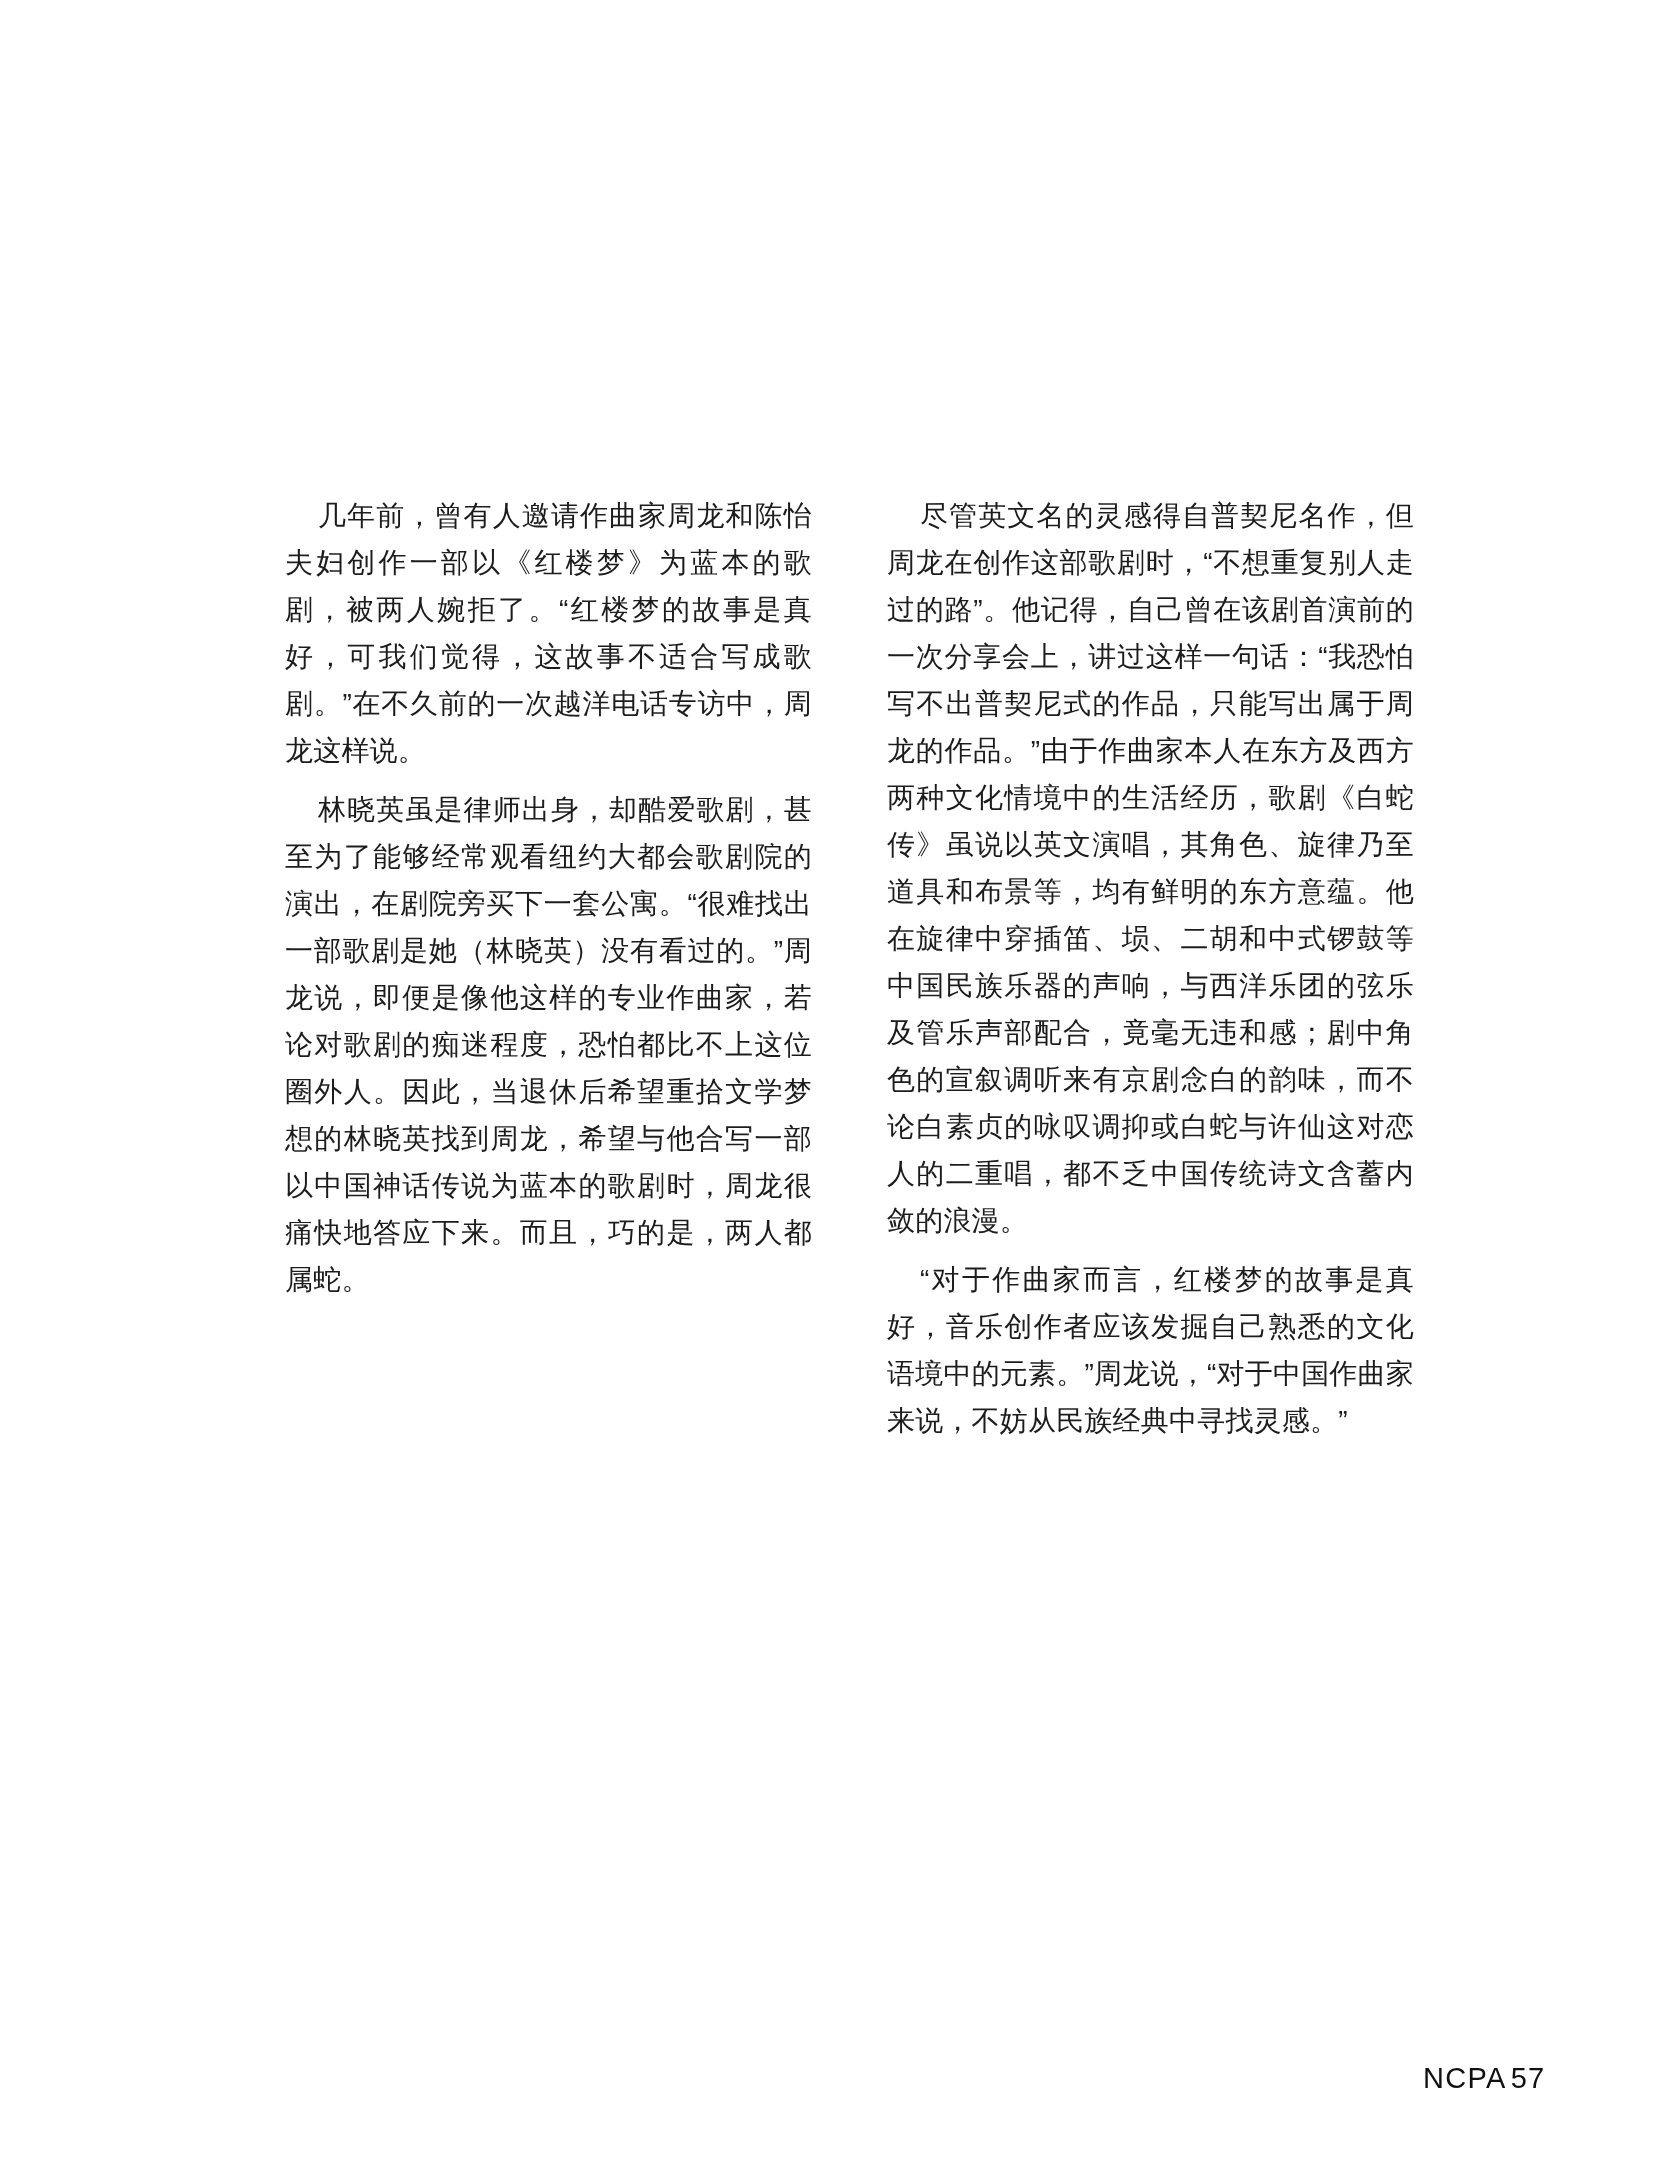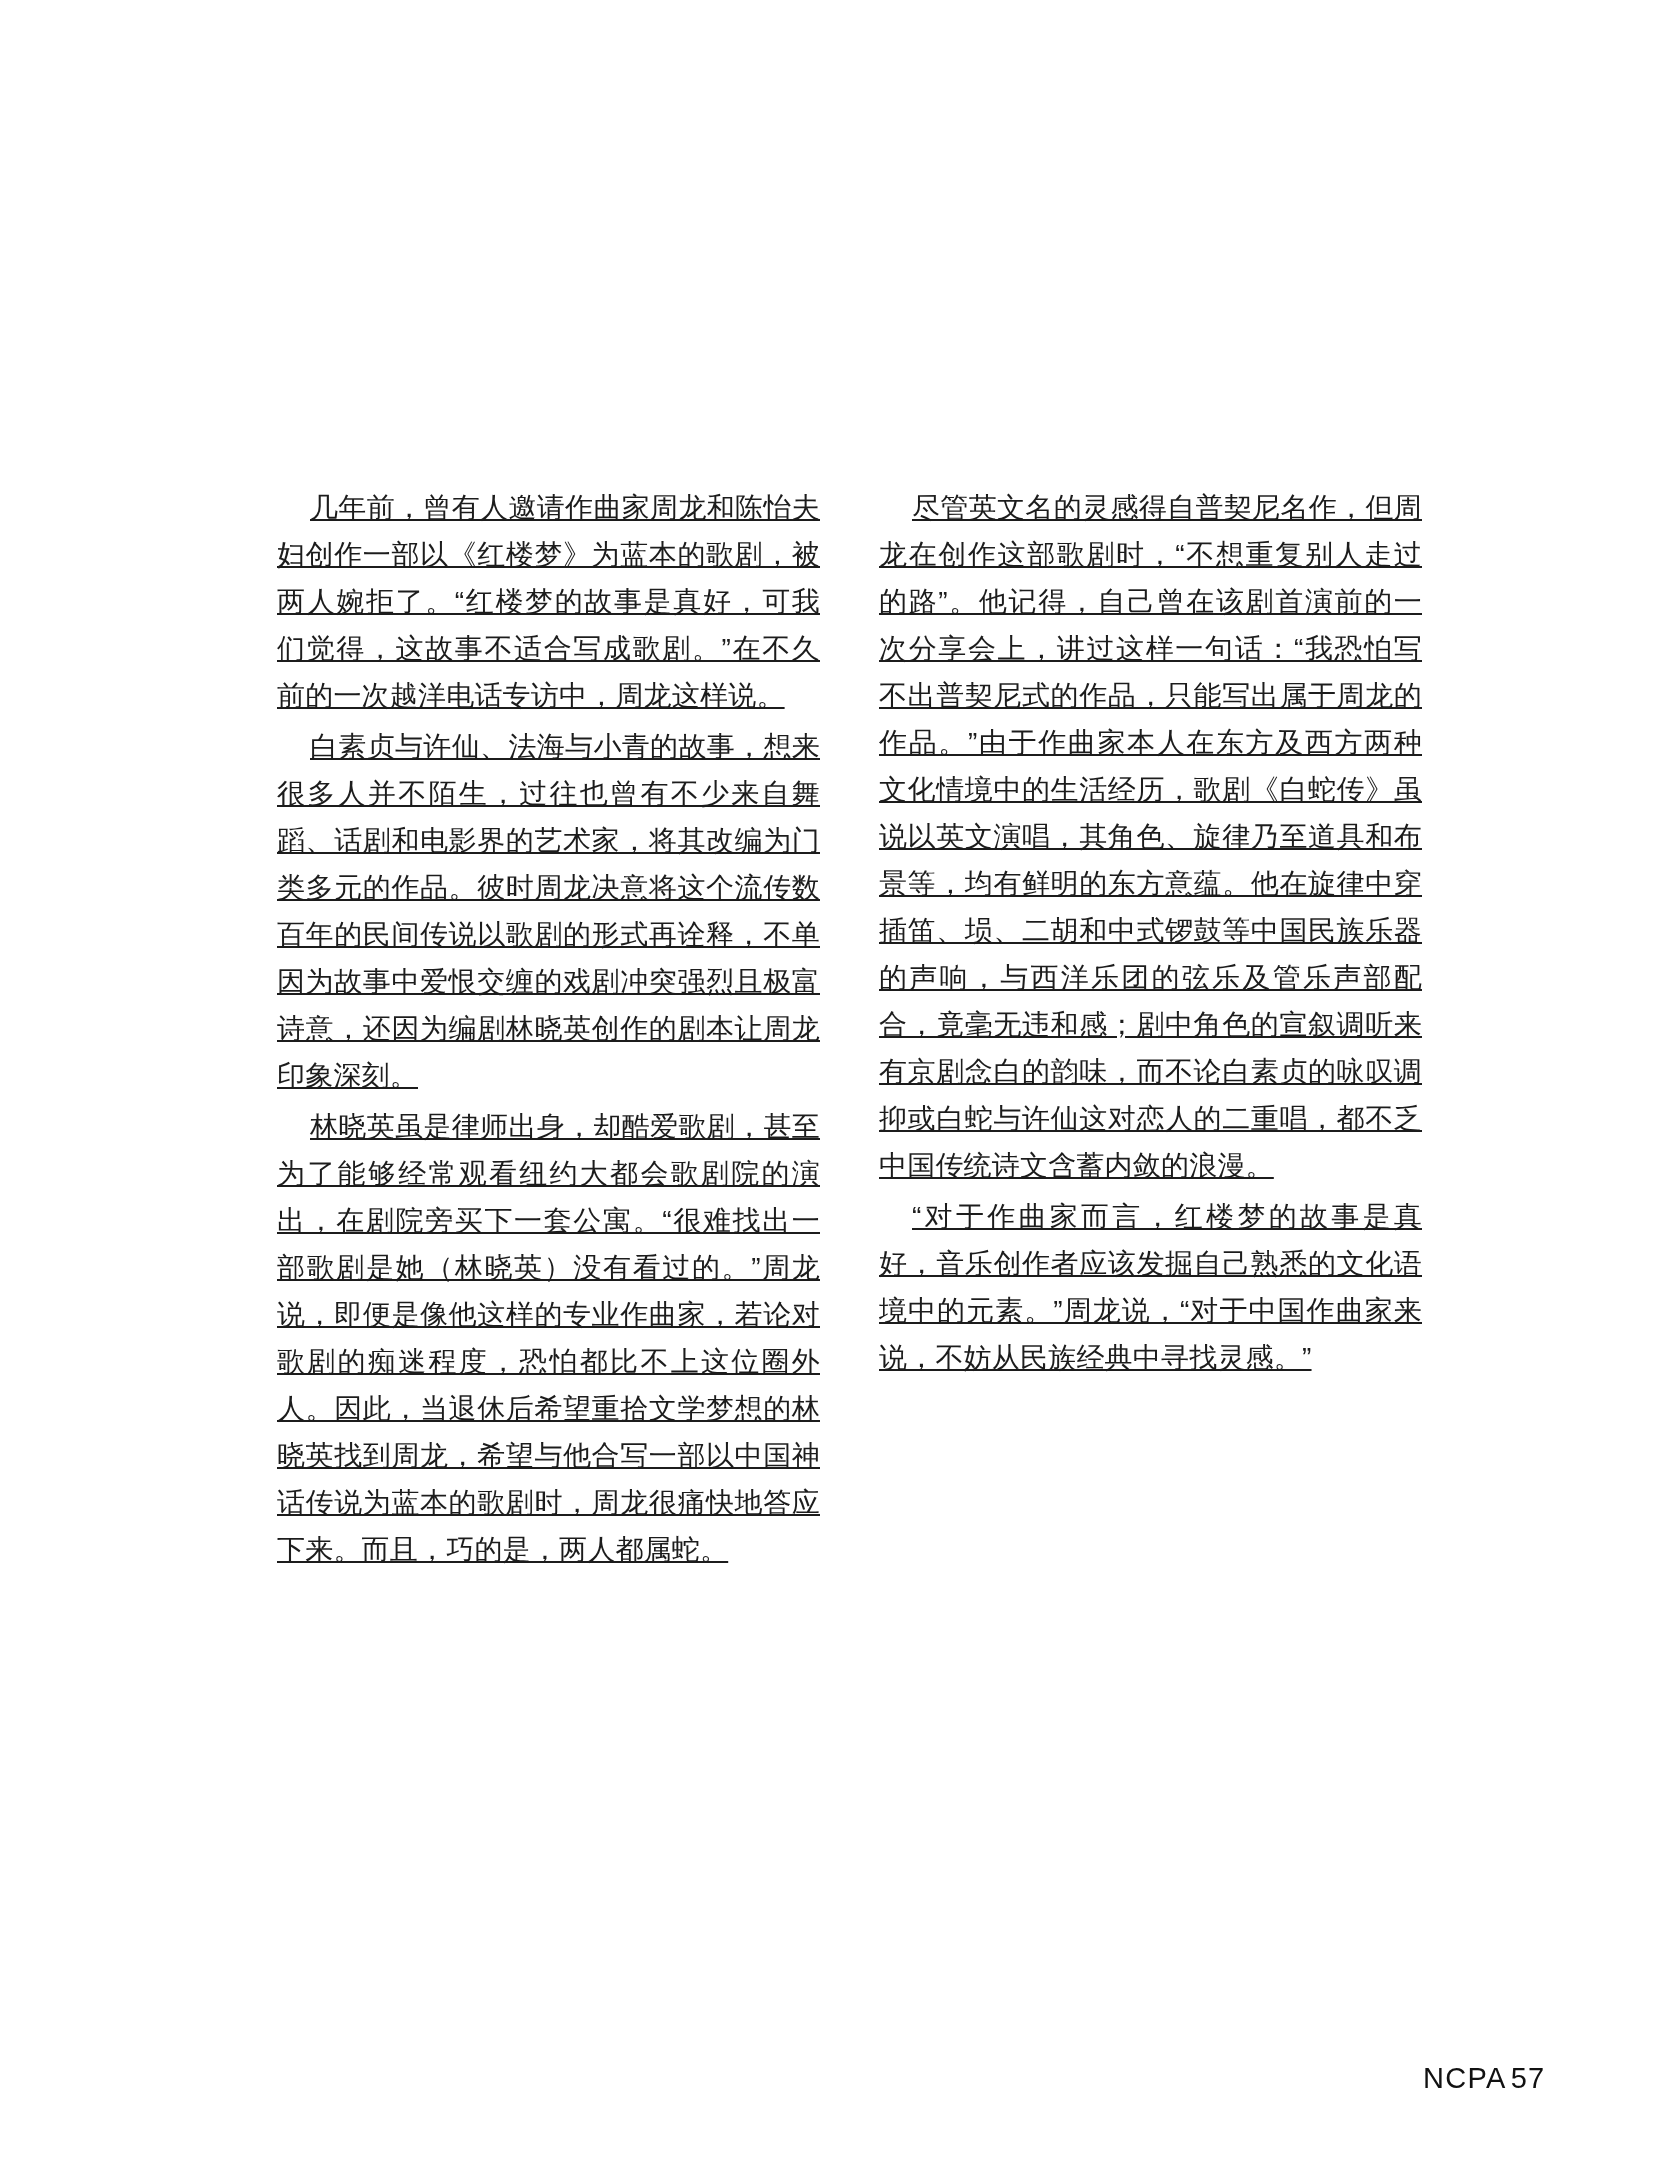--- a/index.html
+++ b/index.html
@@ -26,24 +26,23 @@
   }
   .column {
     width: 551px;
     font-size: 28px;
     line-height: 47px;
     font-weight: 400;
     text-align: justify;
     letter-spacing: 0.2px;
   }
   .column p {
-    margin: 4px;
+    margin: 12px;
     padding: 0;
     text-indent: 33px;
-    text-decoration: underline;
   }
   .page-footer {
     position: absolute;
     left: 1423px;
     top: 2062px;
     font-size: 29px;
     color: #111111;
     letter-spacing: 1.3px;
     white-space: nowrap;
   }
@@ -53,21 +52,20 @@
 </style>
 </head>
 <body>
 
 <div class="page">
 
   <div class="article">
 
     <div class="column">
       <p>几年前，曾有人邀请作曲家周龙和陈怡夫妇创作一部以《红楼梦》为蓝本的歌剧，被两人婉拒了。“红楼梦的故事是真好，可我们觉得，这故事不适合写成歌剧。”在不久前的一次越洋电话专访中，周龙这样说。</p>
-      <p>白素贞与许仙、法海与小青的故事，想来很多人并不陌生，过往也曾有不少来自舞蹈、话剧和电影界的艺术家，将其改编为门类多元的作品。彼时周龙决意将这个流传数百年的民间传说以歌剧的形式再诠释，不单因为故事中爱恨交缠的戏剧冲突强烈且极富诗意，还因为编剧林晓英创作的剧本让周龙印象深刻。</p>
       <p>林晓英虽是律师出身，却酷爱歌剧，甚至为了能够经常观看纽约大都会歌剧院的演出，在剧院旁买下一套公寓。“很难找出一部歌剧是她（林晓英）没有看过的。”周龙说，即便是像他这样的专业作曲家，若论对歌剧的痴迷程度，恐怕都比不上这位圈外人。因此，当退休后希望重拾文学梦想的林晓英找到周龙，希望与他合写一部以中国神话传说为蓝本的歌剧时，周龙很痛快地答应下来。而且，巧的是，两人都属蛇。</p>
     </div>
 
     <div class="column">
       <p>尽管英文名的灵感得自普契尼名作，但周龙在创作这部歌剧时，“不想重复别人走过的路”。他记得，自己曾在该剧首演前的一次分享会上，讲过这样一句话：“我恐怕写不出普契尼式的作品，只能写出属于周龙的作品。”由于作曲家本人在东方及西方两种文化情境中的生活经历，歌剧《白蛇传》虽说以英文演唱，其角色、旋律乃至道具和布景等，均有鲜明的东方意蕴。他在旋律中穿插笛、埙、二胡和中式锣鼓等中国民族乐器的声响，与西洋乐团的弦乐及管乐声部配合，竟毫无违和感；剧中角色的宣叙调听来有京剧念白的韵味，而不论白素贞的咏叹调抑或白蛇与许仙这对恋人的二重唱，都不乏中国传统诗文含蓄内敛的浪漫。</p>
       <p>“对于作曲家而言，红楼梦的故事是真好，音乐创作者应该发掘自己熟悉的文化语境中的元素。”周龙说，“对于中国作曲家来说，不妨从民族经典中寻找灵感。”</p>
     </div>
 
   </div>
 

